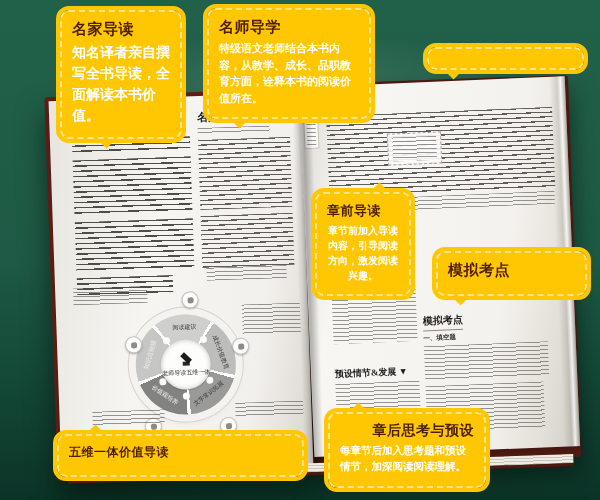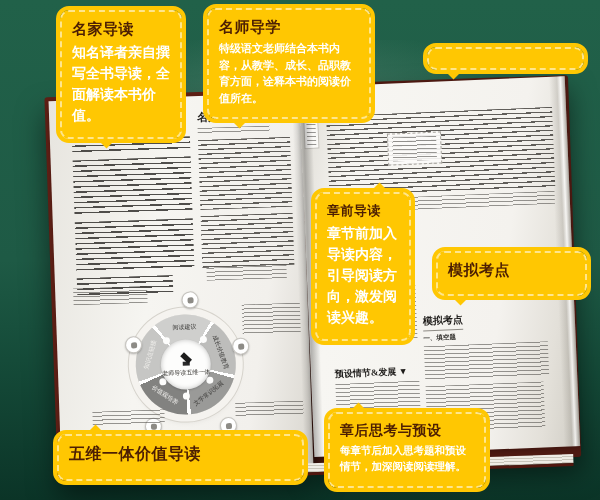--- a/index.html
+++ b/index.html
@@ -179,38 +179,38 @@
   <div class="callout" style="left:427px;top:47px;width:157px;">
     <div class="tail tail-b" style="left:18px;"></div>
     <div class="co-box">
     </div>
   </div>
 
   <div class="callout" style="left:315px;top:192px;width:96px;">
     <div class="tail tail-t" style="left:56px;"></div>
     <div class="co-box">
       <div class="co-title" style="font-size:13px;">章前导读</div>
-      <div class="co-body" style="font-size:14px;">章节前加入导读内容，引导阅读方向，激发阅读兴趣。</div>
+      <div class="co-body" style="font-size:10px;text-align:center;">章节前加入导读内容，引导阅读方向，激发阅读兴趣。</div>
     </div>
   </div>
 
   <div class="callout" style="left:436px;top:251px;width:151px;">
     <div class="tail tail-b" style="left:16px;"></div>
     <div class="co-box">
       <div class="co-title" style="font-size:15px;">模拟考点</div>
     </div>
   </div>
 
   <div class="callout" style="left:57px;top:434px;width:247px;">
     <div class="tail tail-t" style="left:30px;"></div>
     <div class="co-box">
-      <div class="co-title" style="font-size:16px;">五维一体价值导读</div>
+      <div class="co-title" style="font-size:12px;">五维一体价值导读</div>
     </div>
   </div>
 
   <div class="callout" style="left:328px;top:412px;width:158px;">
     <div class="tail tail-t" style="left:22px;"></div>
     <div class="co-box">
-      <div class="co-title" style="font-size:14px;">章后思考与预设</div>
+      <div class="co-title" style="font-size:14px;text-align:right;">章后思考与预设</div>
       <div class="co-body" style="font-size:10.5px;">每章节后加入思考题和预设情节，加深阅读阅读理解。</div>
     </div>
   </div>
 </div>
 
 </body></html>

